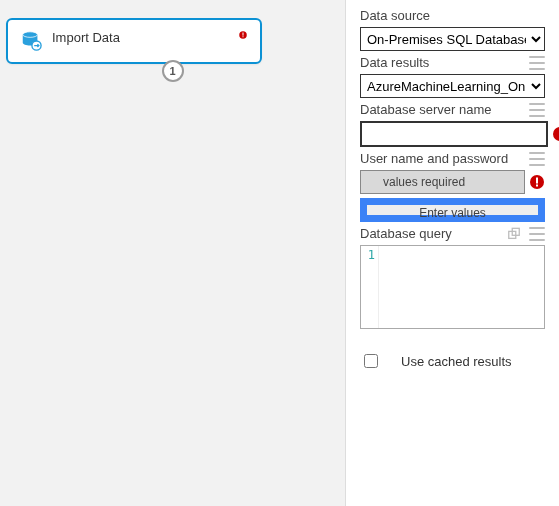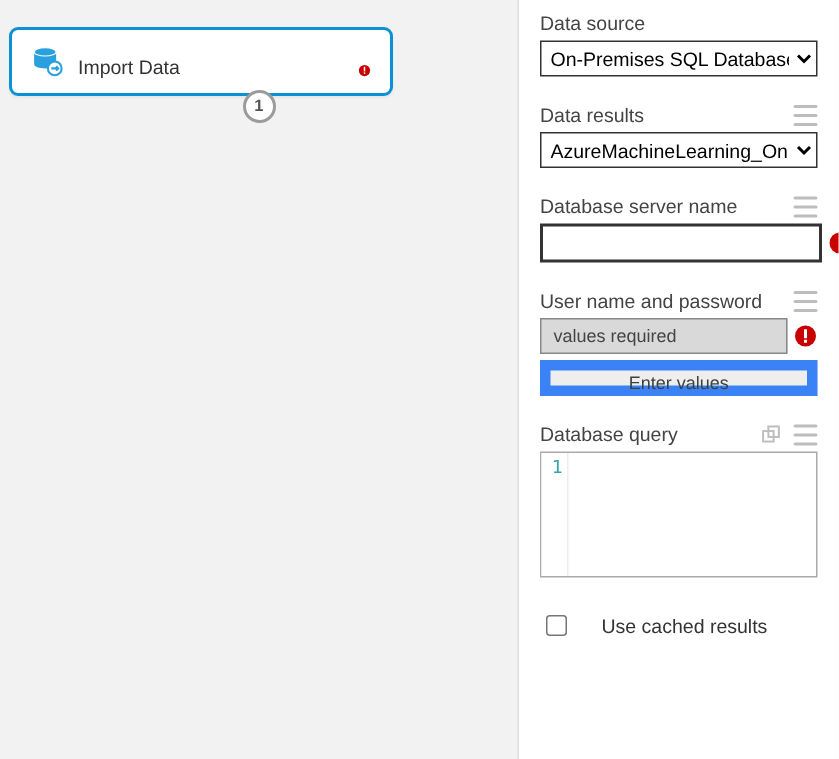--- a/index.html
+++ b/index.html
@@ -33,21 +33,21 @@
   .module-node {
     position: absolute;
     top: 18px;
     left: 6px;
     width: 256px;
     background: #fff;
     border: 2px solid #0c91d4;
     border-radius: 6px;
     padding: 10px 12px;
     display: flex;
-    align-items: flex-end;
+    align-items: flex-start;
     box-shadow: 0 1px 2px rgba(0,0,0,0.05);
   }
   .module-node .db-icon {
     width: 22px; height: 22px;
     margin-right: 10px;
     flex: none;
   }
   .module-node .title {
     flex: 1;
   }
@@ -66,21 +66,21 @@
     border: 2px solid #9b9b9b;
     display: flex;
     align-items: center;
     justify-content: center;
     font-size: 11px;
     font-weight: 600;
     color: #555;
   }
 
   
-  .field { margin-bottom: 18px; }
+  .field { margin-bottom: 4px; }
   .field-label-row {
     display: flex;
     align-items: center;
     justify-content: space-between;
     margin-bottom: 4px;
     color: #444;
   }
   .field-label { font-size: 13px; }
   .hamburger {
     width: 16px; height: 14px;
@@ -129,21 +129,21 @@
 
   .error-circle-path { fill: #c90000; }
   .error-bang { fill: #fff; }
 
   
   .cred-display {
     border: 1px solid #888;
     background: #d9d9d9;
     height: 24px;
     line-height: 22px;
-    padding: 0 8px;
+    padding: 0 22px;
     color: #444;
     font-size: 12px;
   }
   .enter-values-btn {
     width: 100%;
     height: 24px;
     border: 7px solid #3b82f6;
     background: #eee;
     margin-top: 4px;
     font-family: Liberation Sans, sans-serif;

